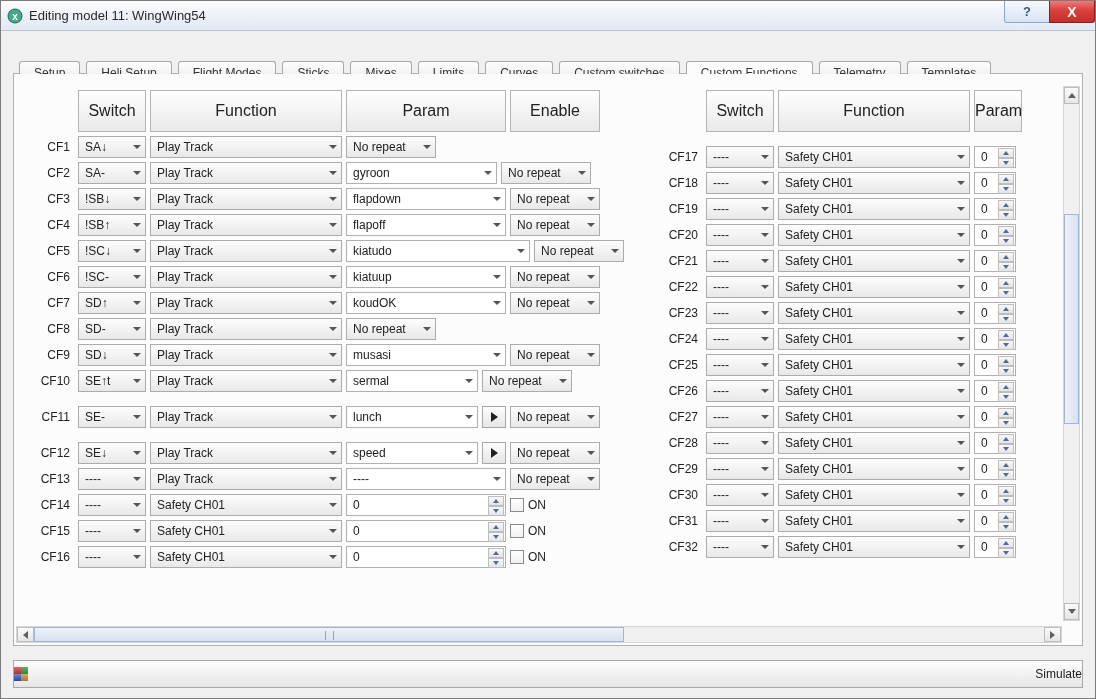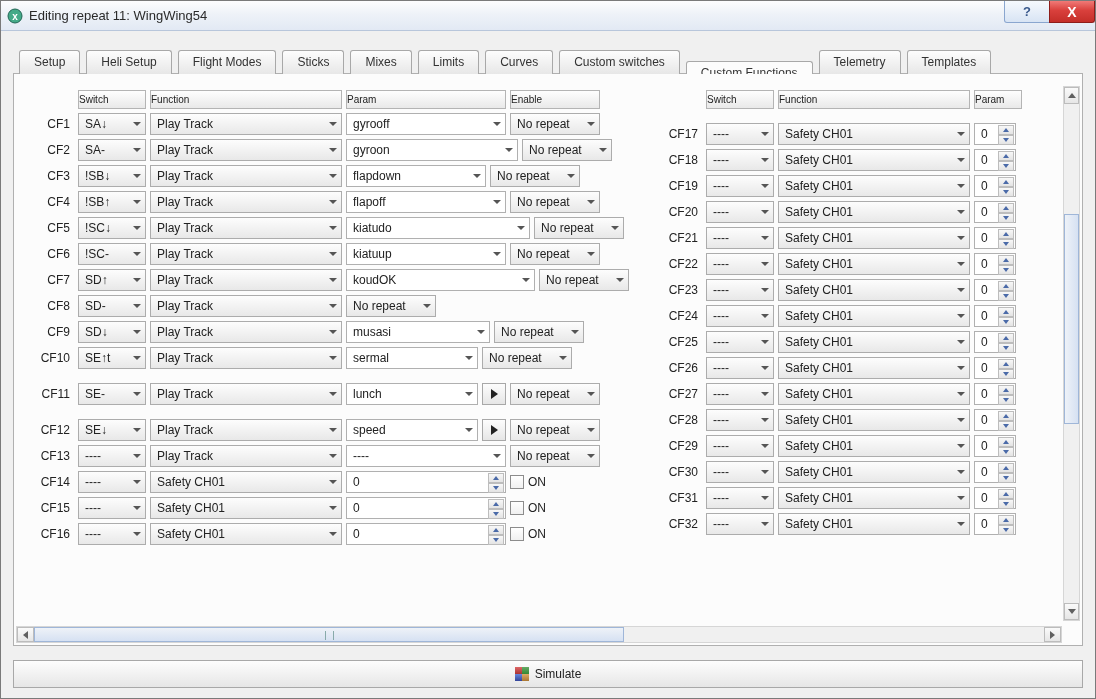--- a/index.html
+++ b/index.html
@@ -61,21 +61,21 @@
     position: relative;
   }
   .tab {
     padding: 4px 14px;
     background: linear-gradient(#fdfdfd,#e7e7e7);
     border: 1px solid #a8a8a8;
     border-bottom: none;
     border-radius: 3px 3px 0 0;
     color: #333;
     position: relative;
-    top: 1px;
+    top: 12px;
     cursor: default;
   }
   .tab.active {
     background: #fcfcfc;
     border-bottom: 1px solid #fcfcfc;
     top: 12px;
   }
   
   .page {
     flex: 1;
@@ -94,23 +94,23 @@
     padding: 16px 4px 4px 20px;
   }
   .pane { display: flex; flex-direction: column; }
   .pane-left { width: 600px; }
   .pane-right { flex: 1; margin-left: 28px; }
   .hdr-row, .cf-row { display: flex; align-items: center; margin-bottom: 4px; }
   .hdr-row > div, .cf-row > div { margin-right: 4px; }
   .hdr {
     background: linear-gradient(#fefefe,#e9e9e9);
     border: 1px solid #b4b4b4;
-    text-align: left;
-    padding: 3px 0;
-    font-size: 10px;
+    text-align: center;
+    padding: 11px 0;
+    font-size: 16px;
     color: #222;
   }
   .lbl { width: 40px; text-align: right; padding-right: 4px; color: #222; }
   .sel {
     background: linear-gradient(#fdfdfd,#e8e8e8);
     border: 1px solid #acacac;
     height: 22px;
     display: flex; align-items: center;
     padding: 0 4px 0 6px;
     position: relative;
@@ -221,21 +221,21 @@
   .hscroll .btn.rt::after{content:"";width:0;height:0;border-top:4px solid transparent;border-bottom:4px solid transparent;border-left:5px solid #606060;}
   .hscroll .thumb{flex:0 0 590px;background:linear-gradient(#eef2f8,#d6e1f2);border:1px solid #9fb6d8;}
   .hscroll .thumb .grip{margin:3px auto;width:9px;height:9px;border-left:1px solid #8aa;border-right:1px solid #8aa;}
   .hscroll .track{flex:1;}
   
   .simbar { padding: 6px 12px 10px 12px; }
   .simbtn {
     width: 100%; height: 28px;
     background: linear-gradient(#fdfdfd,#e6e6e6);
     border: 1px solid #a8a8a8;
-    display:flex; align-items:center; justify-content:center;
+    display:flex; align-items:center; justify-content:space-between;
     gap:6px; color:#222;
   }
   .simicon {
     width:14px;height:14px;
     background:
       linear-gradient(#d66,#a33) 0 0/7px 7px no-repeat,
       linear-gradient(#6a6,#383) 7px 0/7px 7px no-repeat,
       linear-gradient(#68d,#349) 0 7px/7px 7px no-repeat,
       linear-gradient(#da6,#a73) 7px 7px/7px 7px no-repeat;
   }
@@ -246,21 +246,21 @@
 
 <div class="window">
 
   <div class="titlebar">
     <span class="icon">
       <svg width="16" height="16" viewBox="0 0 16 16">
           <circle cx="8" cy="8" r="7" fill="#4a8" stroke="#265" stroke-width="1"></circle>
           <text x="8" y="12" text-anchor="middle" font-size="10" fill="#fff" font-weight="bold">x</text>
         </svg>
     </span>
-    <span class="title">Editing repeat 11: WingWing54</span>
+    <span class="title">Editing model 11: WingWing54</span>
     <div class="controls">
       <div class="ctrl help">?</div>
       <div class="ctrl close">X</div>
     </div>
   </div>
 
   <div class="tabbar" id="tabbar">
       <div class="tab">Setup</div>
       <div class="tab">Heli Setup</div>
       <div class="tab">Flight Modes</div>
@@ -288,59 +288,55 @@
       <div class="cf-row">
             <div class="lbl">CF1</div>
             <div class="sel c-switch">
               <span>SA↓</span>
               <span class="arrow"></span>
             </div>
             <div class="sel c-func">
               <span>Play Track</span>
               <span class="arrow"></span>
             </div>
+            <div class="sel c-enable">
+              <span>No repeat</span>
+              <span class="arrow"></span>
+            </div>
+          </div>
+          <div class="cf-row">
+            <div class="lbl">CF2</div>
+            <div class="sel c-switch">
+              <span>SA-</span>
+              <span class="arrow"></span>
+            </div>
+            <div class="sel c-func">
+              <span>Play Track</span>
+              <span class="arrow"></span>
+            </div>
+            <div class="txt " style="width: 151px;">
+              <span>gyroon</span>
+              <span class="arrow"></span>
+            </div>
+            <div class="sel c-enable">
+              <span>No repeat</span>
+              <span class="arrow"></span>
+            </div>
+          </div>
+          <div class="cf-row">
+            <div class="lbl">CF3</div>
+            <div class="sel c-switch">
+              <span>!SB↓</span>
+              <span class="arrow"></span>
+            </div>
+            <div class="sel c-func">
+              <span>Play Track</span>
+              <span class="arrow"></span>
+            </div>
             <div class="txt " style="width: 160px;">
-              <span>gyrooff</span>
-              <span class="arrow"></span>
-            </div>
-            <div class="sel c-enable">
-              <span>No repeat</span>
-              <span class="arrow"></span>
-            </div>
-          </div>
-          <div class="cf-row">
-            <div class="lbl">CF2</div>
-            <div class="sel c-switch">
-              <span>SA-</span>
-              <span class="arrow"></span>
-            </div>
-            <div class="sel c-func">
-              <span>Play Track</span>
-              <span class="arrow"></span>
-            </div>
-            <div class="txt " style="width: 172px;">
-              <span>gyroon</span>
-              <span class="arrow"></span>
-            </div>
-            <div class="sel c-enable">
-              <span>No repeat</span>
-              <span class="arrow"></span>
-            </div>
-          </div>
-          <div class="cf-row">
-            <div class="lbl">CF3</div>
-            <div class="sel c-switch">
-              <span>!SB↓</span>
-              <span class="arrow"></span>
-            </div>
-            <div class="sel c-func">
-              <span>Play Track</span>
-              <span class="arrow"></span>
-            </div>
-            <div class="txt " style="width: 140px;">
               <span>flapdown</span>
               <span class="arrow"></span>
             </div>
             <div class="sel c-enable">
               <span>No repeat</span>
               <span class="arrow"></span>
             </div>
           </div>
           <div class="cf-row">
             <div class="lbl">CF4</div>
@@ -402,21 +398,21 @@
           <div class="cf-row">
             <div class="lbl">CF7</div>
             <div class="sel c-switch">
               <span>SD↑</span>
               <span class="arrow"></span>
             </div>
             <div class="sel c-func">
               <span>Play Track</span>
               <span class="arrow"></span>
             </div>
-            <div class="txt " style="width: 189px;">
+            <div class="txt " style="width: 160px;">
               <span>koudOK</span>
               <span class="arrow"></span>
             </div>
             <div class="sel c-enable">
               <span>No repeat</span>
               <span class="arrow"></span>
             </div>
           </div>
           <div class="cf-row">
             <div class="lbl">CF8</div>
@@ -436,21 +432,21 @@
           <div class="cf-row">
             <div class="lbl">CF9</div>
             <div class="sel c-switch">
               <span>SD↓</span>
               <span class="arrow"></span>
             </div>
             <div class="sel c-func">
               <span>Play Track</span>
               <span class="arrow"></span>
             </div>
-            <div class="txt " style="width: 144px;">
+            <div class="txt " style="width: 160px;">
               <span>musasi</span>
               <span class="arrow"></span>
             </div>
             <div class="sel c-enable">
               <span>No repeat</span>
               <span class="arrow"></span>
             </div>
           </div>
           <div class="cf-row">
             <div class="lbl">CF10</div>

